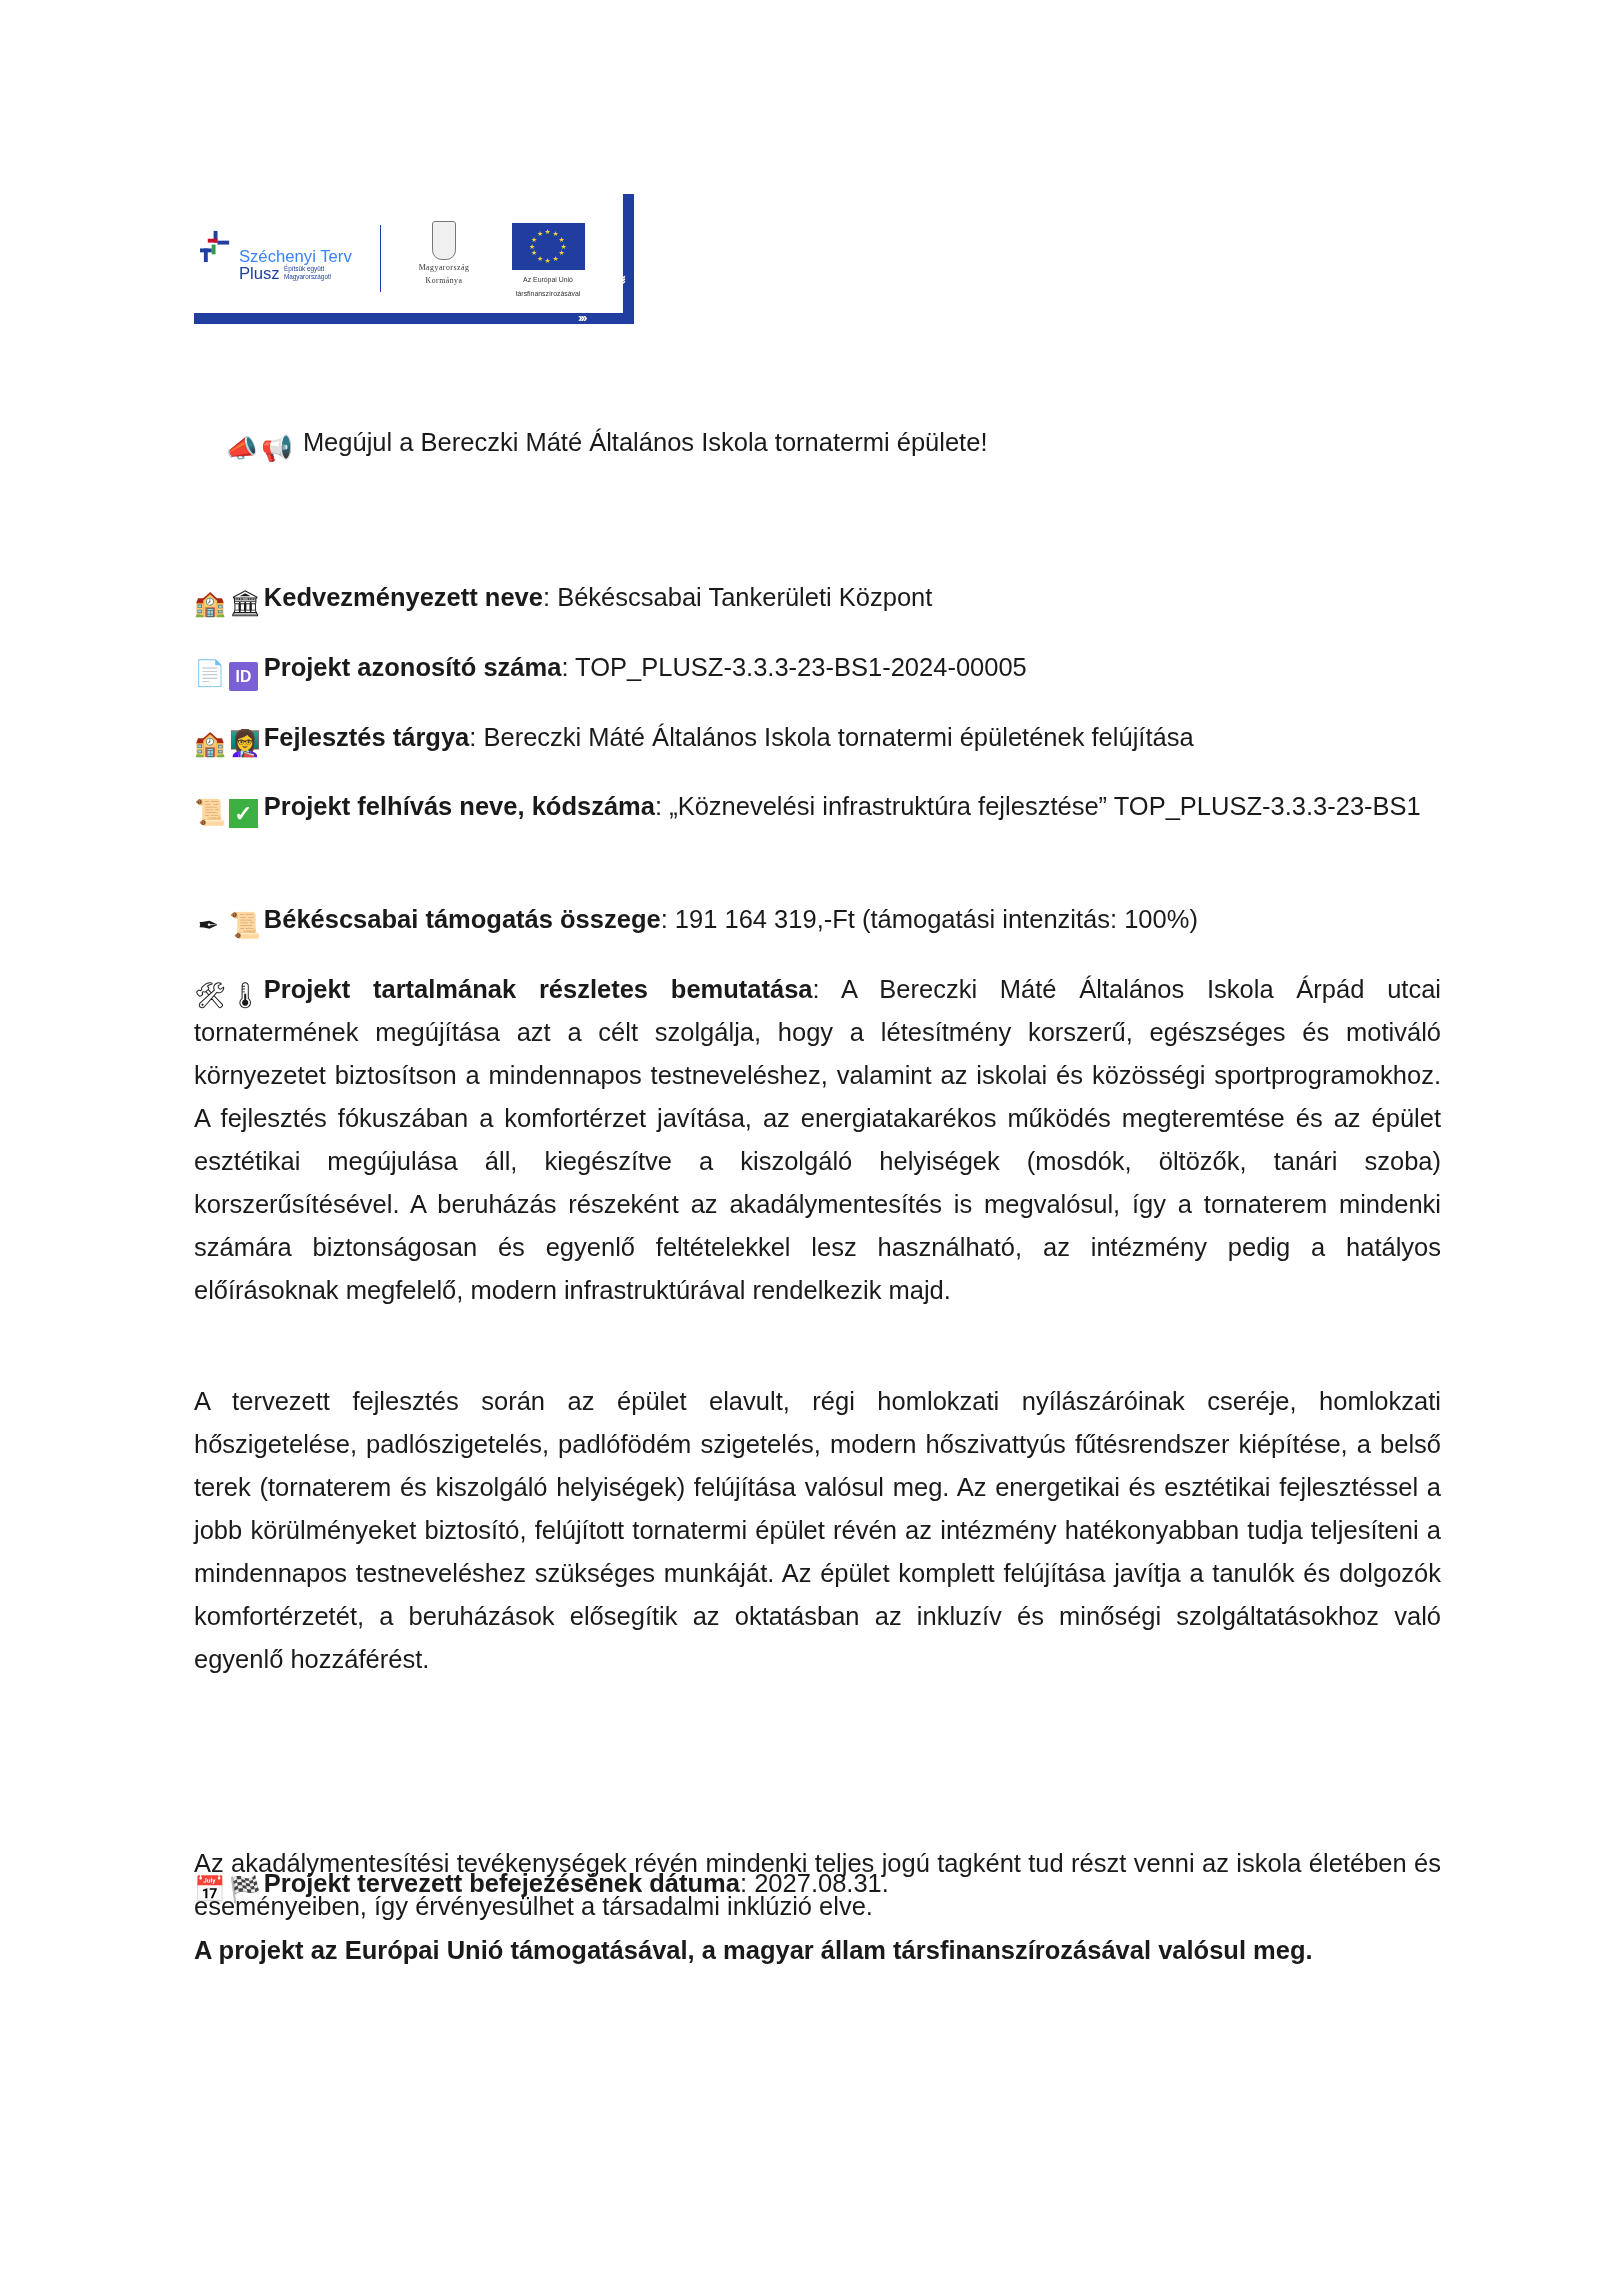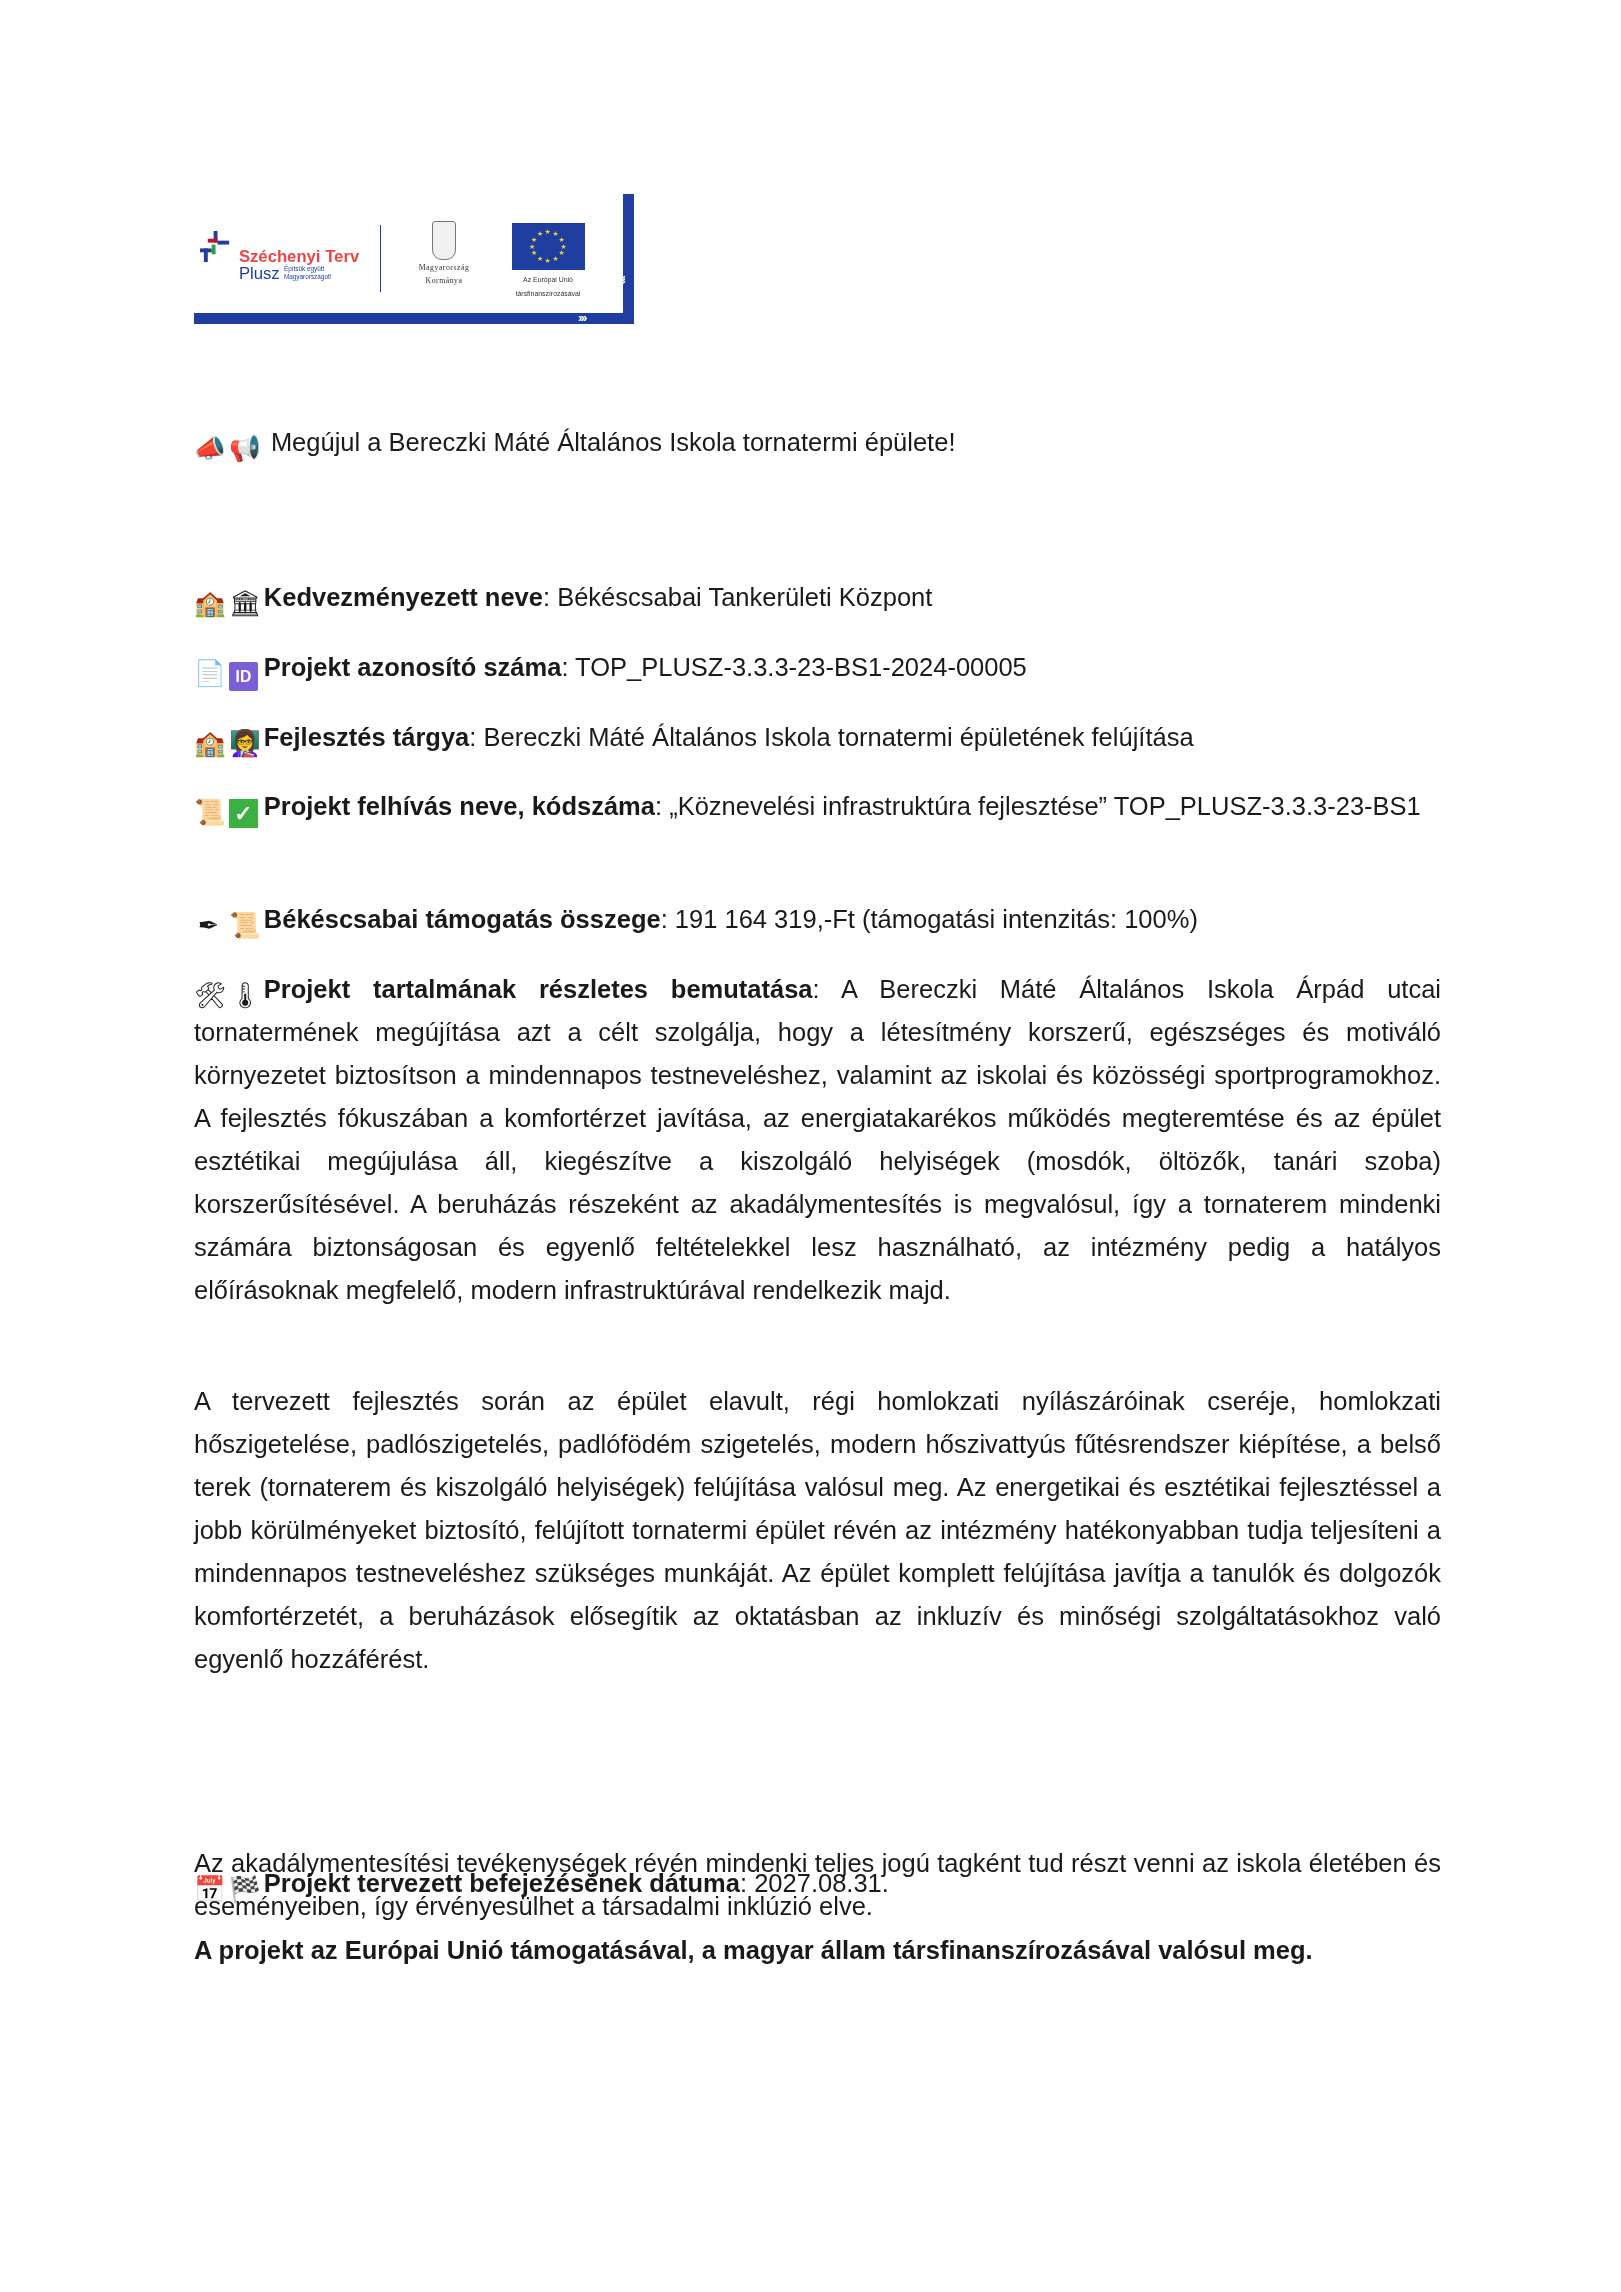--- a/index.html
+++ b/index.html
@@ -9,21 +9,21 @@
   
   .logo { position:absolute; left:194px; top:194px; width:441px; height:133px; }
   .logo .bar-bottom { position:absolute; left:0; top:119px; width:402px; height:10.8px; background:#1f3ea0; }
   .logo .bar-right { position:absolute; left:429px; top:0; width:10.8px; height:129px; background:#1f3ea0; }
   .logo .bar-corner { position:absolute; left:402px; top:119px; width:38px; height:10.8px; background:#1f3ea0; }
   .logo .chev { position:absolute; color:#1f3ea0; font-weight:bold; font-size:13.7px; line-height:13.7px; }
   .logo .chev-h { left:384px; top:117px; color:#fff; letter-spacing:-2px; }
   .logo .chev-v { left:425px; top:78px; transform:rotate(90deg); color:#fff; letter-spacing:-2px;}
   .szt { position:absolute; left:5.9px; top:35px; }
   .szt .cross { position:absolute; left:0; top:0; width:35px; height:35px; }
-  .szt .t1 { position:absolute; left:39px; top:17.6px; font-weight:bold; color:#ef4444; font-size:16.7px; white-space:nowrap; }
+  .szt .t1 { position:absolute; left:39px; top:17.6px; font-weight:normal; color:#3b82f6; font-size:16.7px; white-space:nowrap; }
   .szt .t2 { position:absolute; left:39px; top:35px; font-weight:normal; color:#1f3ea0; font-size:16.7px; }
   .szt .t3 { position:absolute; left:84px; top:36px; font-size:6.4px; color:#1f3ea0; line-height:7.8px; width:59px; }
   .divider { position:absolute; left:186px; top:31px; width:1px; height:67px; background:#1f3ea0; }
   .gov { position:absolute; left:201px; top:27.4px; width:98px; text-align:center; }
   .gov .crest { width:21.6px; height:37px; margin:0 auto; border:1px solid #777; border-radius:2.9px 2.9px 9.8px 9.8px; background:#f0f0f0; }
   .gov .t { font-family:"Liberation Serif", serif; font-size:7.8px; color:#333; letter-spacing:0.5px; line-height:8.8px; margin-top:3.9px; }
   .eu { position:absolute; left:317px; top:29px; width:74px; text-align:center; }
   .eu .flag { width:73px; height:47px; background:#1f3ea0; margin:0 auto; position:relative; }
   .eu .flag span { position:absolute; color:#f3d33a; font-size:6.9px; line-height:6.9px; }
   .eu .t { font-size:6.9px; color:#333; line-height:7.8px; margin-top:5.9px; white-space:nowrap; }
@@ -75,21 +75,21 @@
     <div class="t">Az Európai Unió</div>
     <div class="t">társfinanszírozásával</div>
   </div>
   <div class="bar-bottom"></div>
   <div class="bar-corner"></div>
   <div class="bar-right"></div>
   <div class="chev chev-h">›››</div>
   <div class="chev chev-v">›››</div>
 </div>
 
-<div class="text" style="top:421px;">
+<div class="text" style="top:421px;margin-left:32px;">
   <div>
     <span class="ic">📣</span><span class="ic">📢</span>
     <span>Megújul a Bereczki Máté Általános Iskola tornatermi épülete!</span>
   </div>
 </div>
 
 <div class="text" style="top:576px;">
   <span class="ic">🏫</span><span class="ic">🏛</span><b>Kedvezményezett neve</b><span>: Békéscsabai Tankerületi Központ</span>
 </div>
 

